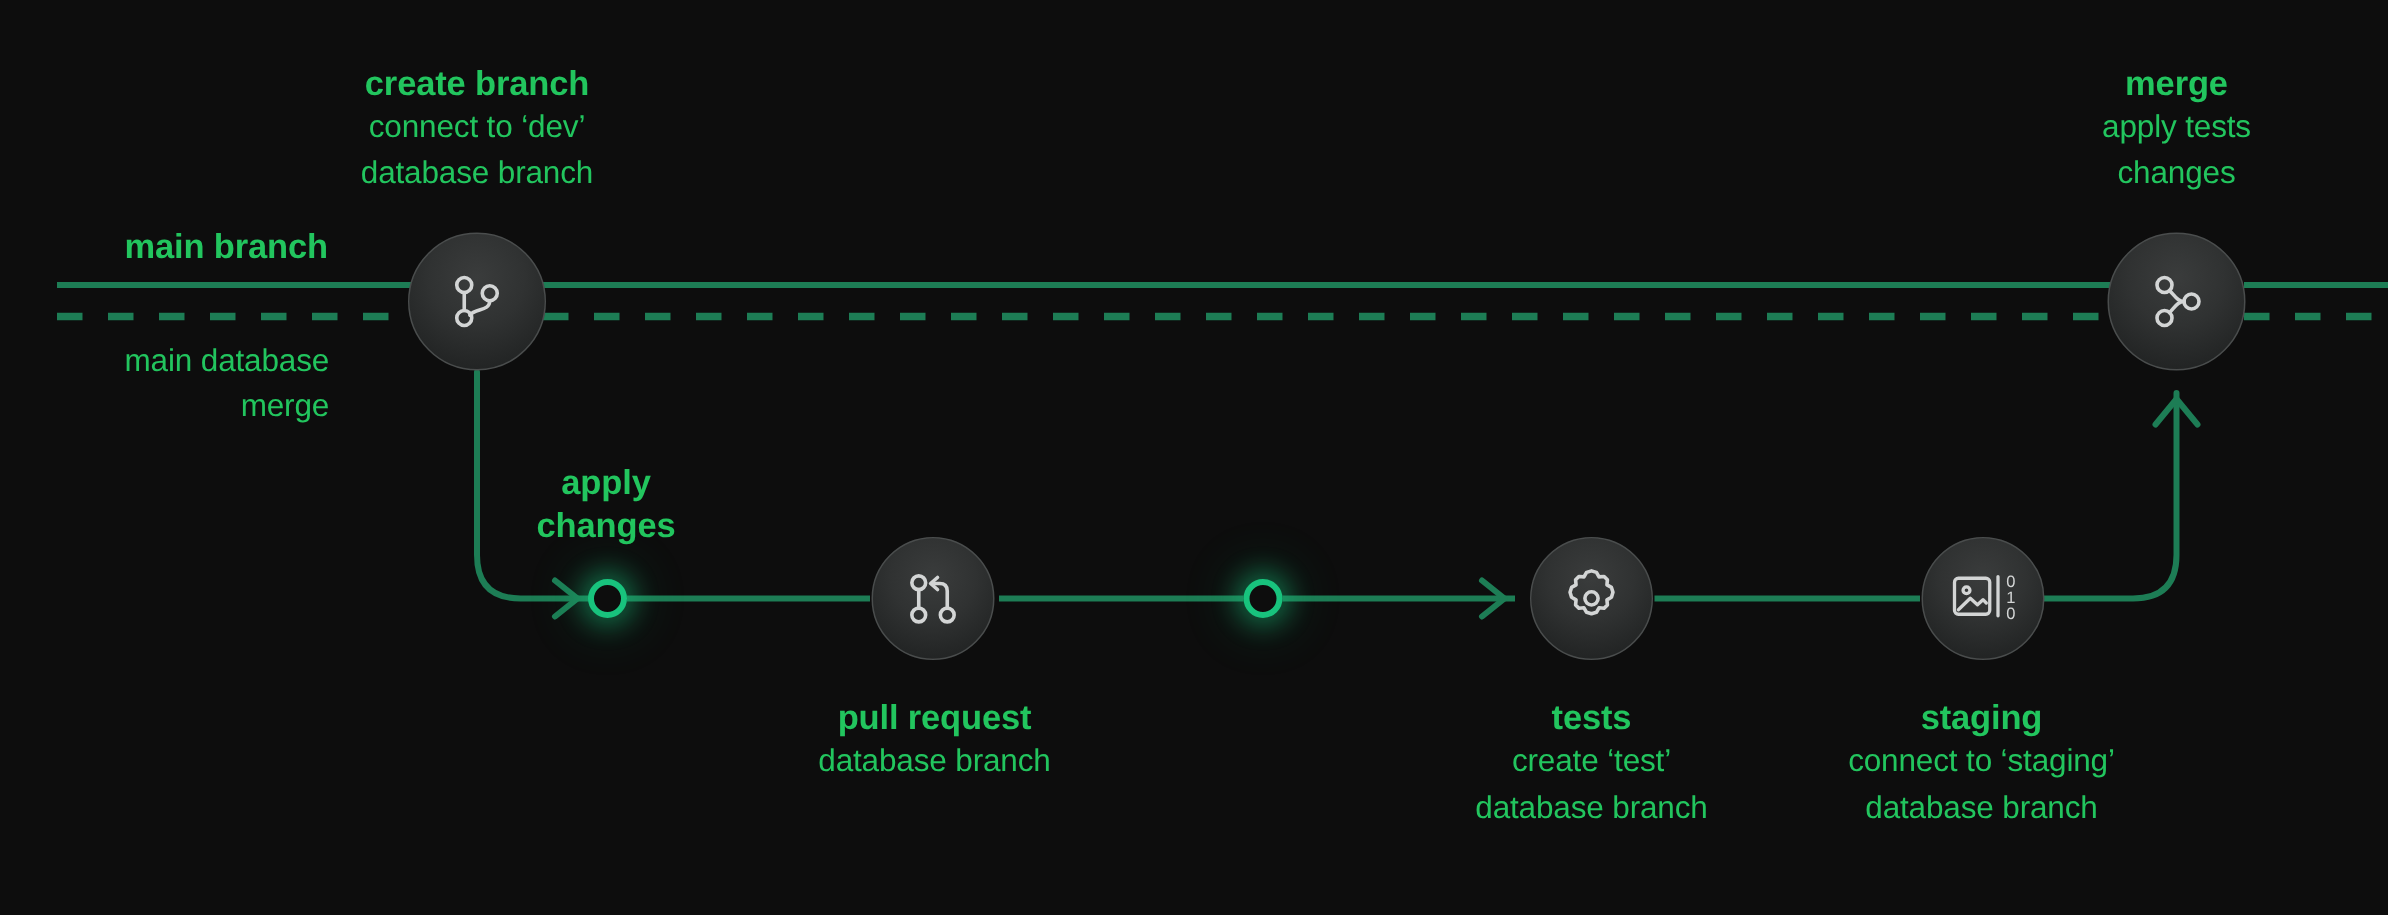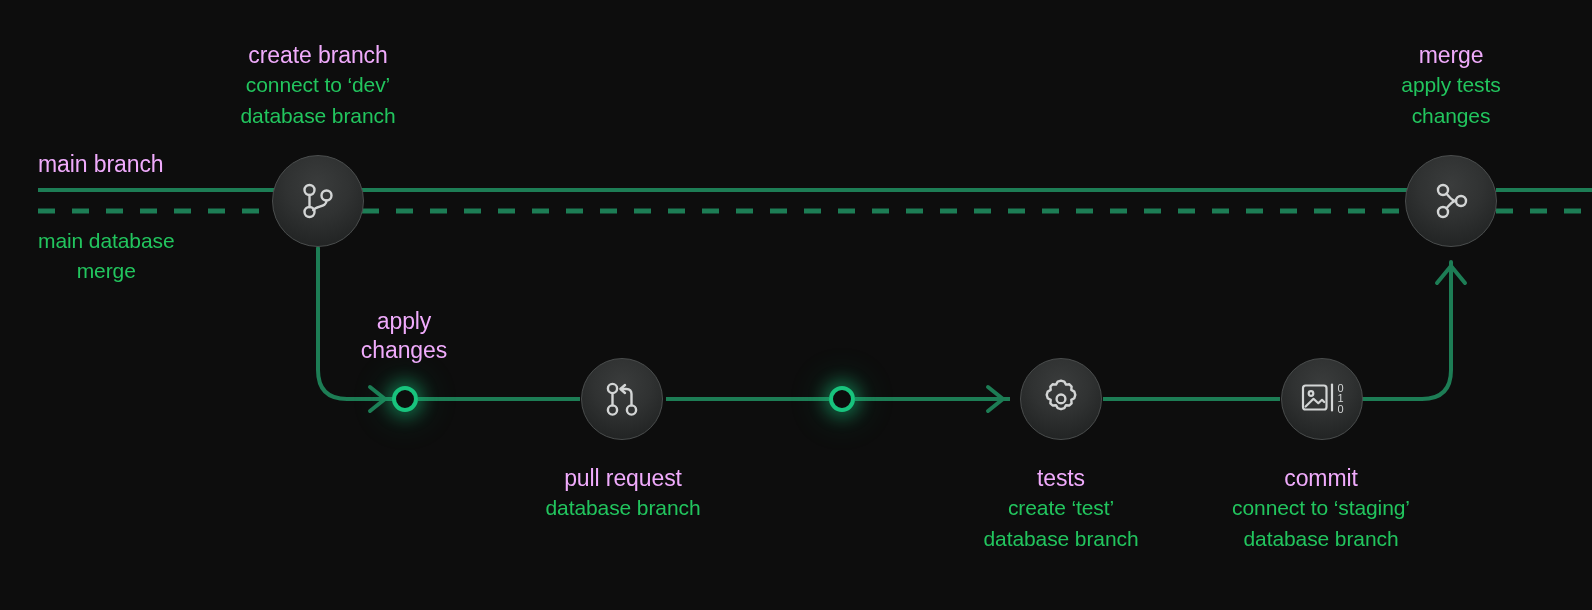--- a/index.html
+++ b/index.html
@@ -28,34 +28,34 @@
     pointer-events: none;
   }
 
   
   .lbl {
     position: absolute;
     white-space: nowrap;
   }
   .lbl .title {
     font-size: 23px;
-    font-weight: normal;
-    color: #f0abfc;
+    font-weight: bold;
+    color: #22c55e;
     line-height: 1.28;
     letter-spacing: -0.1px;
   }
   .lbl .sub {
     font-size: 21px;
     font-weight: 400;
     color: #22c55e;
     line-height: 1.44;
     letter-spacing: -0.1px;
   }
   .lbl.center { text-align: center; transform: translateX(-50%); }
-  .lbl.left   { text-align: center; }
+  .lbl.left   { text-align: right; margin-left: 45px; }
 
   
   .node {
     position: absolute;
     border-radius: 50%;
     background: radial-gradient(circle at 50% 32%, #3a3c3c 0%, #303232 42%, #232525 78%, #1d1f1f 100%);
     border: 1px solid #4a4d4d;
     box-sizing: border-box;
     display: flex;
     align-items: center;
@@ -227,21 +227,21 @@
         <g fill="#d3d5d5" font-family="'Liberation Sans', sans-serif" font-size="11" text-anchor="middle">
           <text x="42.5" y="14.5">0</text>
           <text x="42.5" y="25">1</text>
           <text x="42.5" y="35.5">0</text>
         </g>
       </svg>
     </span>
   </div>
 
   <div class="lbl center" style="left:1321px; top:464px;">
-    <div class="title">commit</div>
+    <div class="title">staging</div>
     <div class="sub">connect to ‘staging’</div>
     <div class="sub">database branch</div>
   </div>
 
   <div class="lbl center" style="left:1451px; top:41px;">
     <div class="title">merge</div>
     <div class="sub">apply tests</div>
     <div class="sub">changes</div>
   </div>
 

